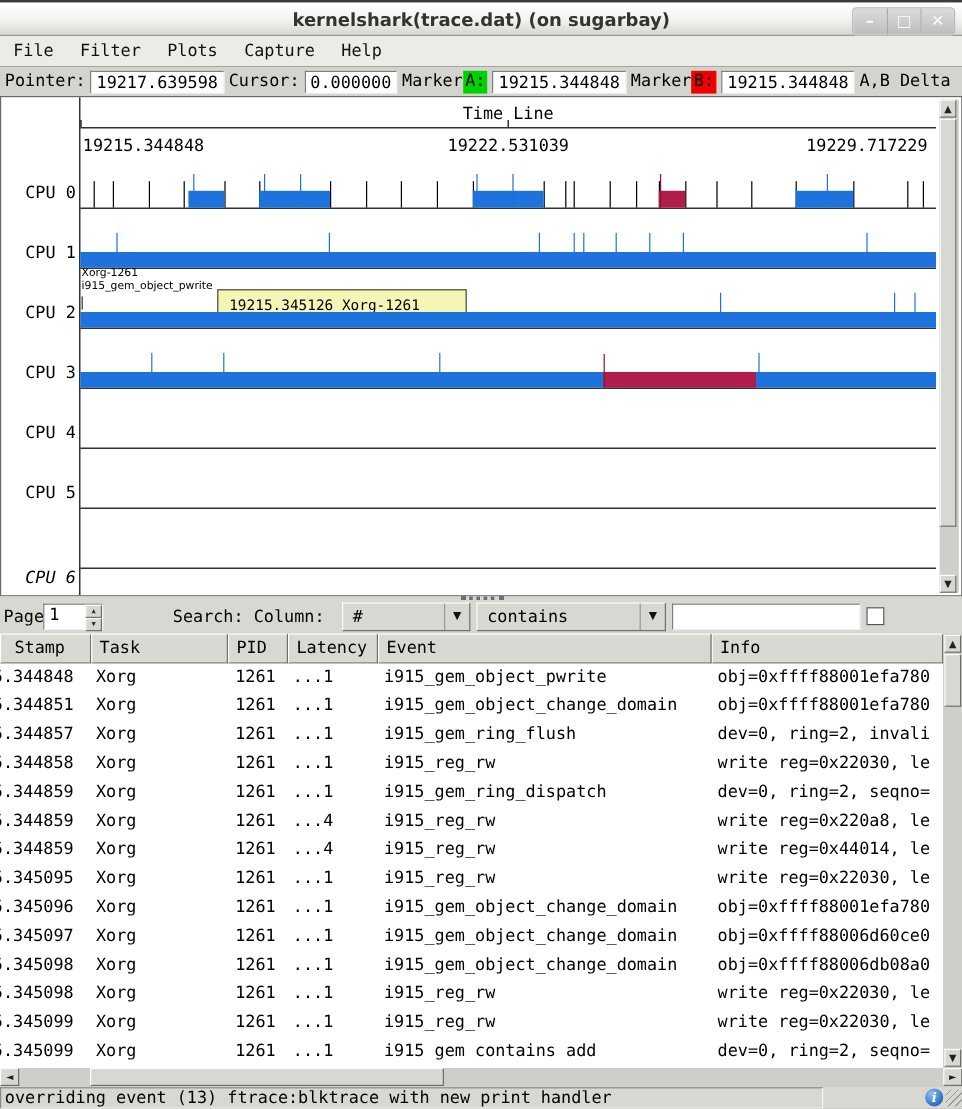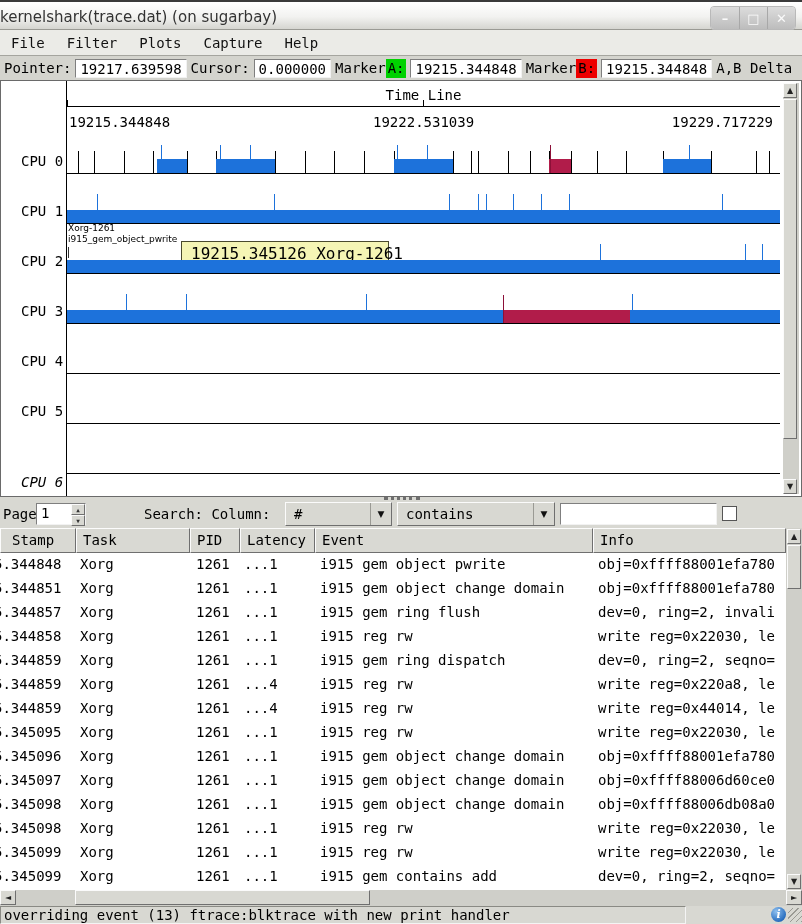--- a/index.html
+++ b/index.html
@@ -7,22 +7,22 @@
     --trough:#cfcfc9; --line:#000;
   }
   *{box-sizing:border-box; margin:0; padding:0;}
   body{background:#888; font-family:"DejaVu Sans Mono", monospace;}
   .app{position:relative; width:802px; height:924px; background:var(--bg); overflow:hidden;}
 
   
   .titlebar{position:absolute; left:0; top:0; width:802px; height:30px;
     background:linear-gradient(#ffffff 0%, #f2f2f0 55%, #d5d5d0 100%);
     border-top:2px solid #3a3a3a; border-bottom:1px solid #9a9a94;}
-  .title{position:absolute; left:0; right:0; top:6px; 
-    font-family:"DejaVu Sans", sans-serif; font-weight:normal; font-size:15px; color:#333;}
+  .title{position:absolute; left:0; right:0; top:6px; text-align:center;
+    font-family:"DejaVu Sans", sans-serif; font-weight:bold; font-size:15px; color:#333;}
   .winbtns{position:absolute; right:6px; top:4px; display:flex; background:#ececec;
     border:1px solid #b9b9b9; border-radius:4px; overflow:hidden;}
   .winbtn{width:28px; height:22px; display:flex; align-items:center; justify-content:center;
     background:linear-gradient(#dcdcdc,#bdbdbd); border-left:1px solid #a8a8a8;
     color:#fafafa; font-family:"DejaVu Sans", sans-serif; font-weight:bold; font-size:13px;}
   .winbtn:first-child{border-left:none;}
 
   
   .menubar{position:absolute; left:0; top:30px; width:802px; height:26px; background:var(--bg2);
     border-bottom:1px solid #a5a59f; display:flex; align-items:center; font-size:14px; color:#111;}
@@ -51,21 +51,21 @@
   .tick{position:absolute; width:1px; background:#000;}
   .tick.blue{background:var(--blue);}
   .tick.red{background:#8c1038;}
   .bar{position:absolute;}
   .bar.blue{background:var(--blue);}
   .bar.red{background:var(--red);}
   .task-lbls{position:absolute; left:67px; top:142px; font-family:"DejaVu Sans", sans-serif;
     font-size:9px; line-height:11px; color:#000;}
   .task-marker{position:absolute; left:67px; top:166px; width:1px; height:11px; background:#333;}
   .tooltip{position:absolute; left:180px; top:160px; width:208px; height:26px; background:#f5f5b5;
-    border:1px solid #4a4a2e; font-size:16px; line-height:24px; padding-left:9px; white-space:nowrap;}
+    border:1px solid #4a4a2e; font-size:12px; line-height:24px; padding-left:9px; white-space:nowrap;}
 
   
   .sb-btn{position:absolute; background:var(--bg); border:1px solid; border-color:#fbfbfb #6f6f6f #6f6f6f #fbfbfb;
     display:flex; align-items:center; justify-content:center; font-size:8px; color:#222;
     font-family:"DejaVu Sans", sans-serif;}
   .sb-thumb{position:absolute; background:var(--bg); border:1px solid; border-color:#fbfbfb #6f6f6f #6f6f6f #fbfbfb;}
   .graph-vsb{position:absolute; right:2px; top:2px; width:16px; height:411px; background:var(--trough);}
   .list-vsb{position:absolute; right:0; top:528px; width:16px; height:362px; background:var(--trough);}
   .hsb{position:absolute; left:0; top:890px; width:802px; height:16px; background:var(--trough);}
 

